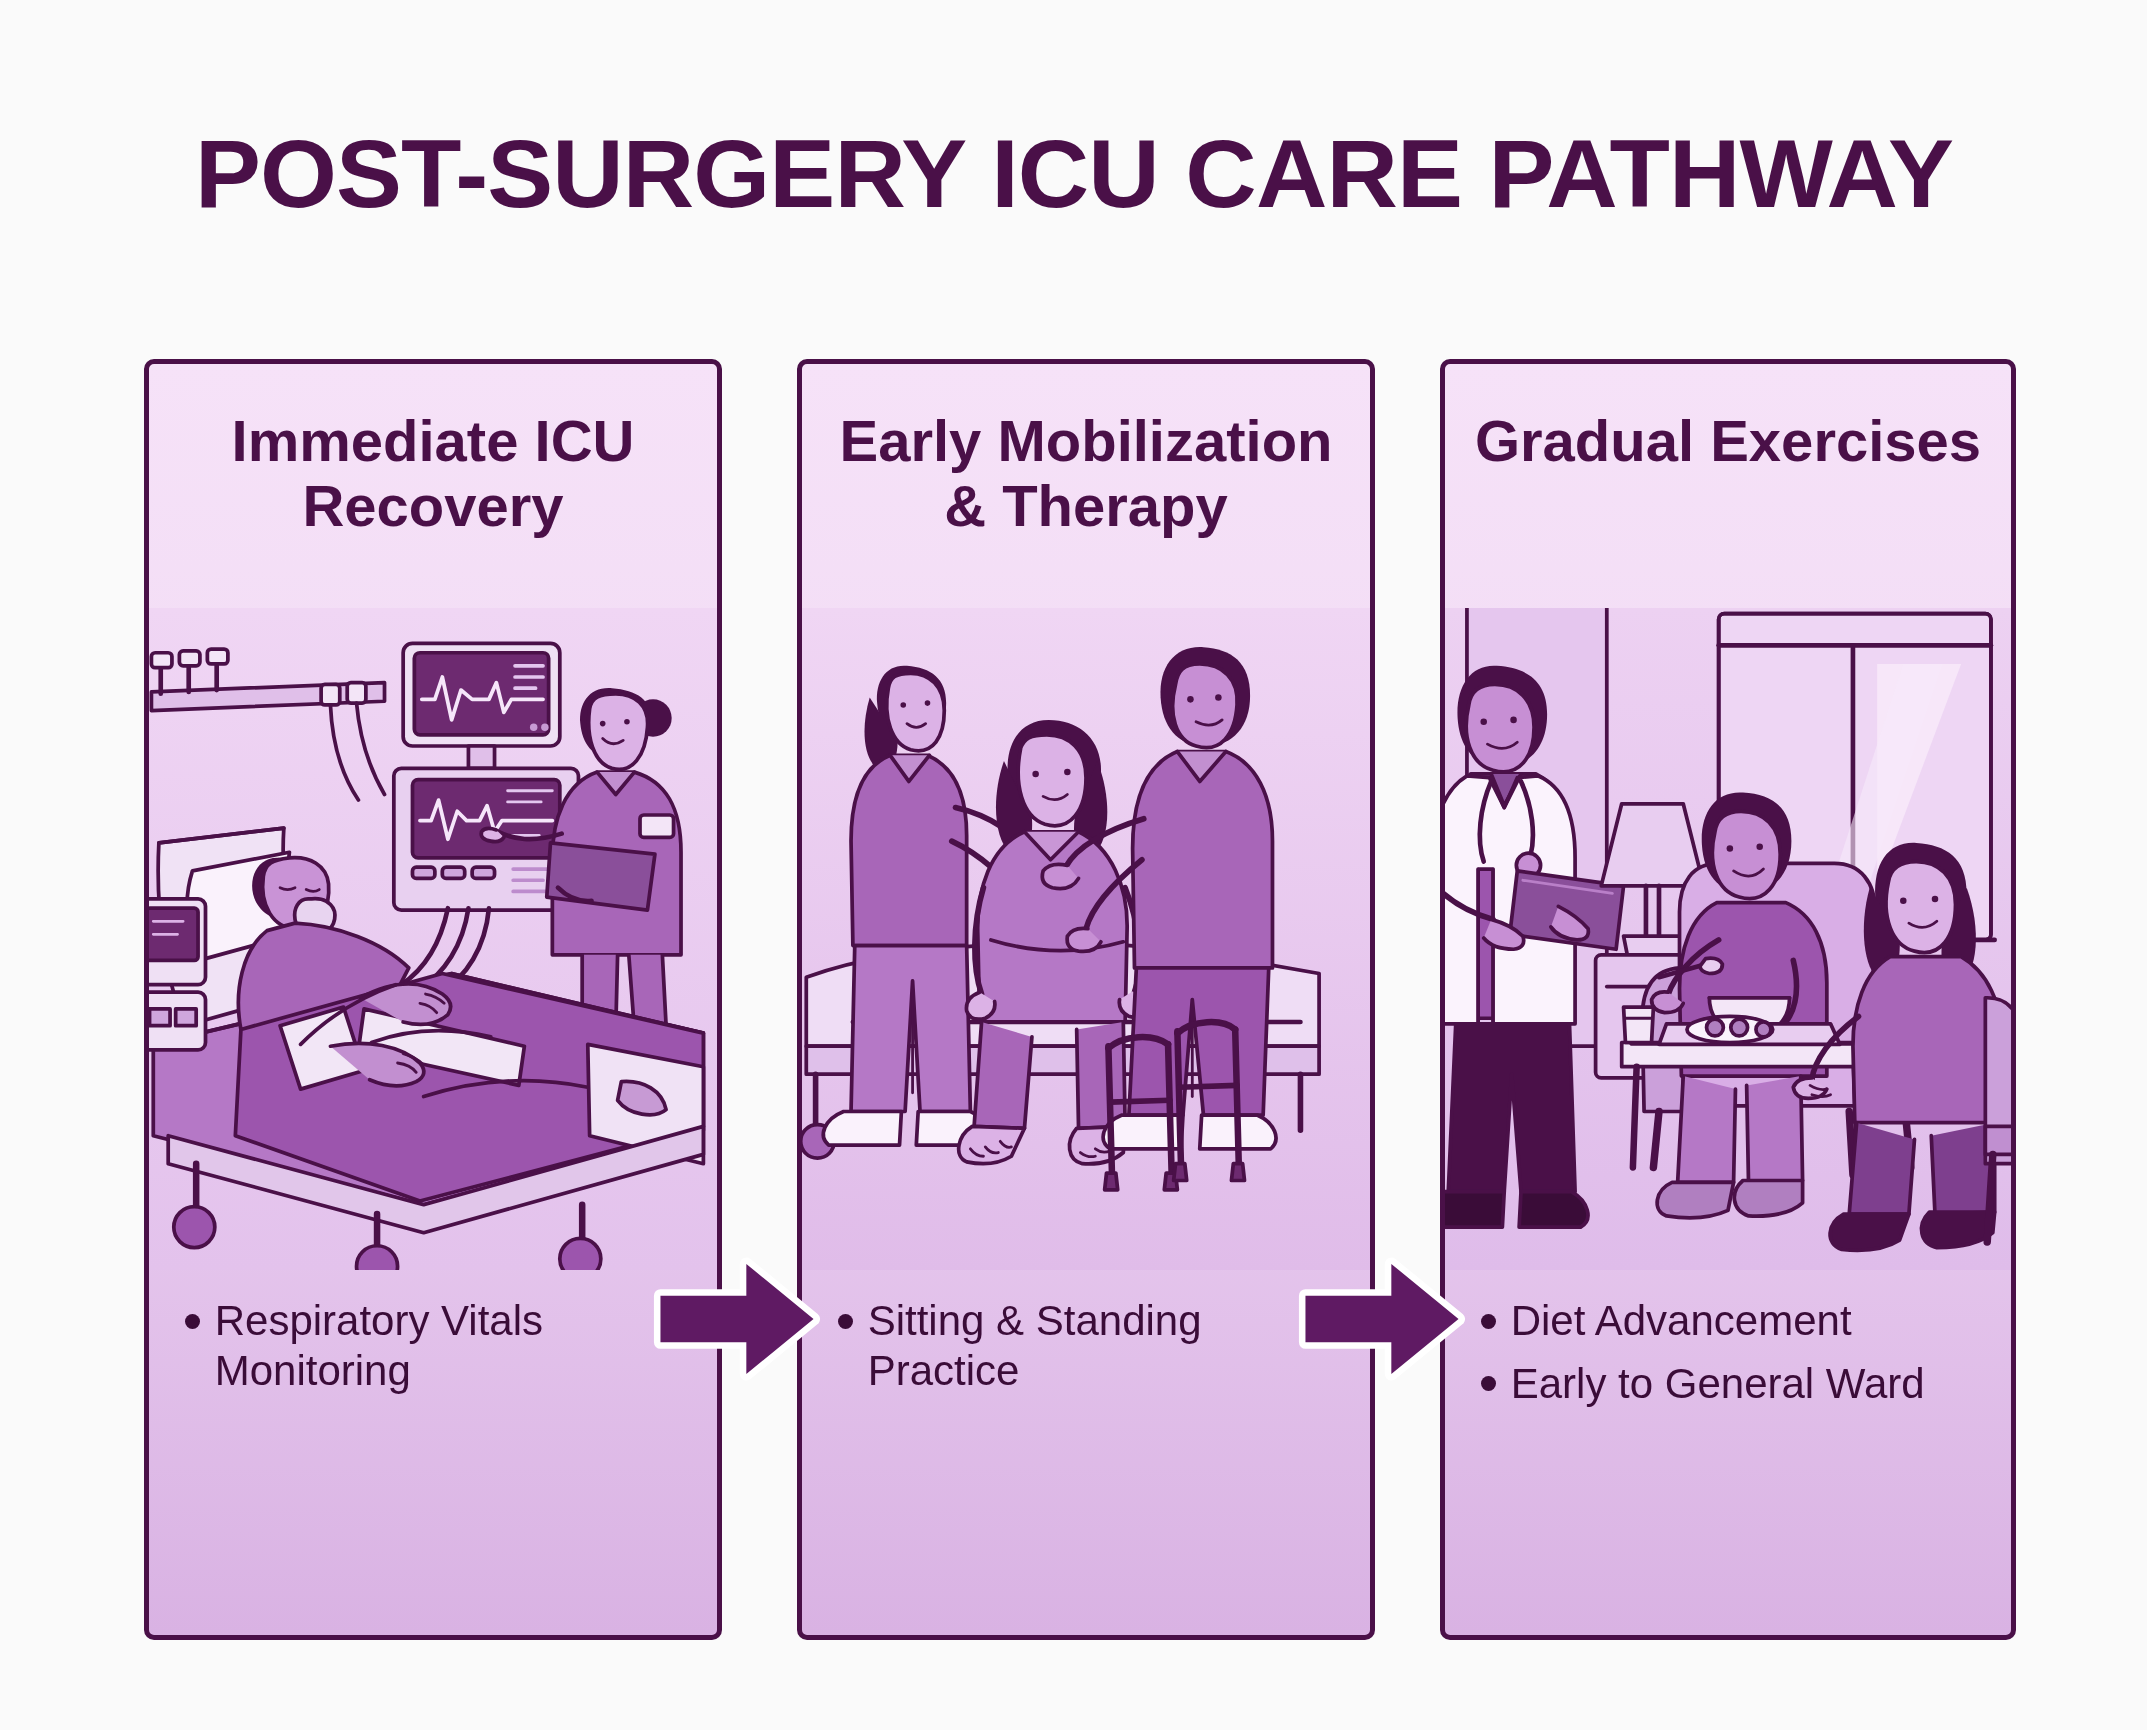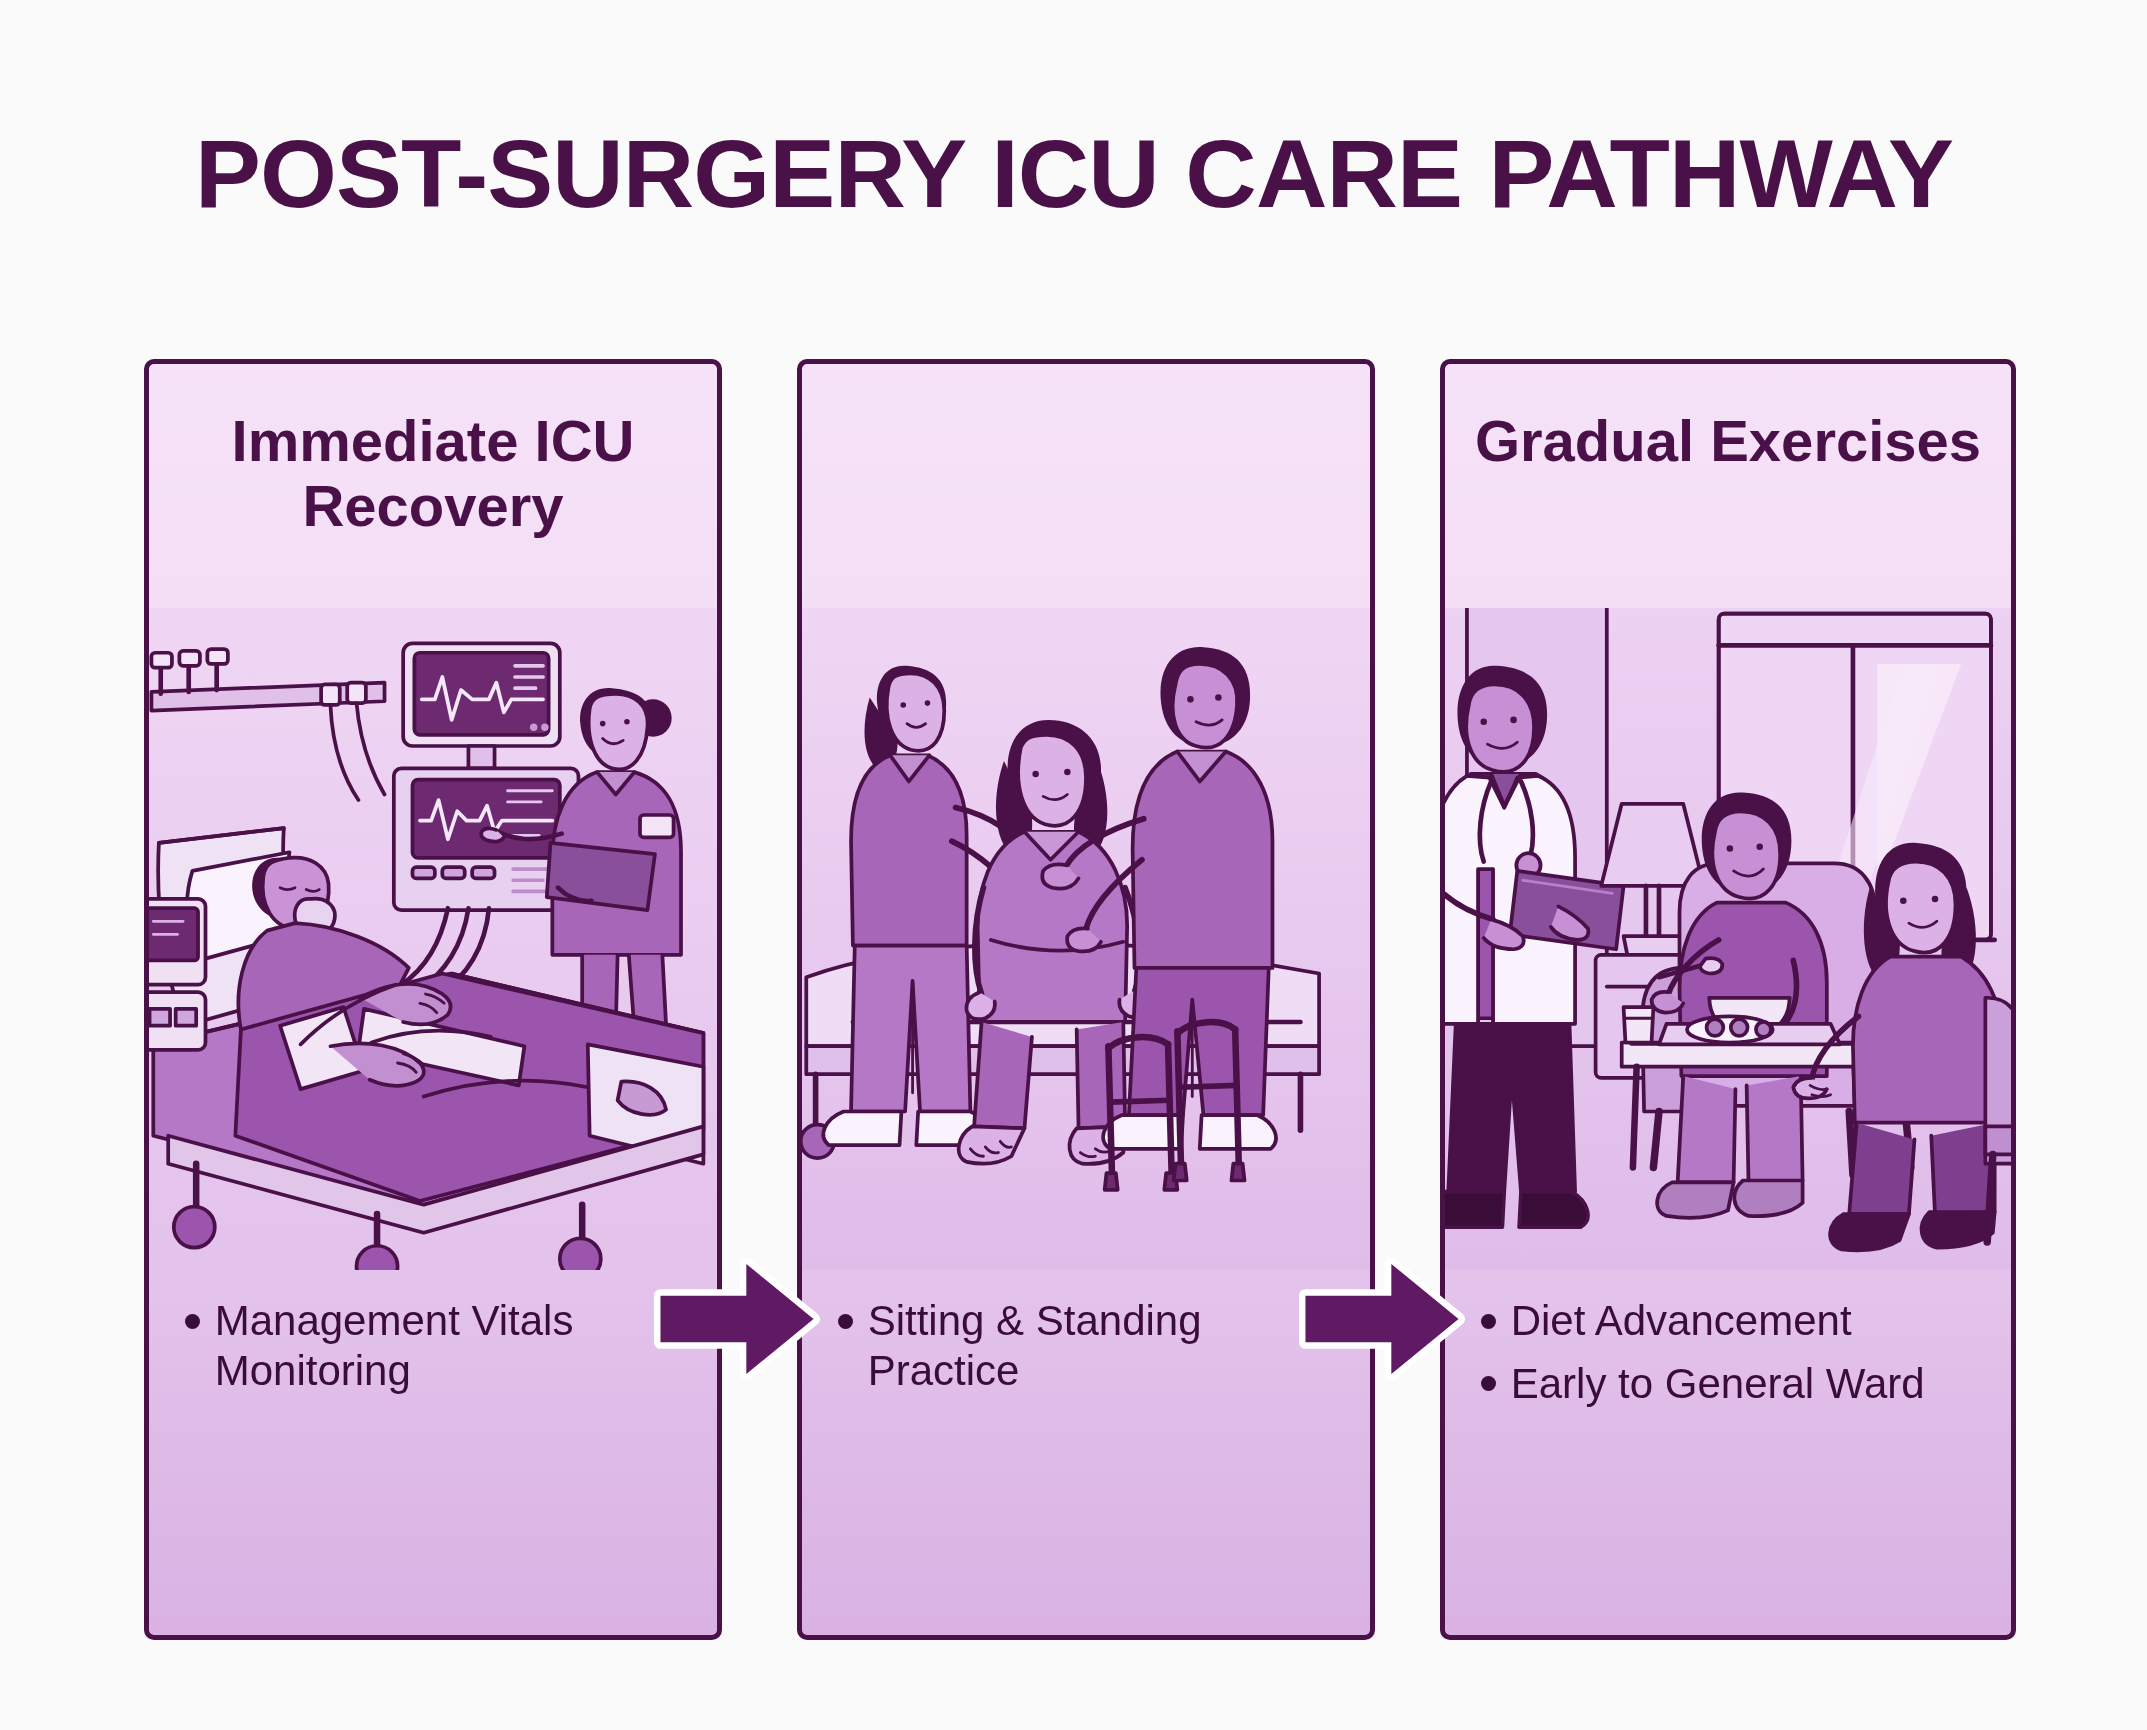--- a/index.html
+++ b/index.html
@@ -213,26 +213,27 @@
             <rect x="-6" y="412" width="72" height="62" rx="8" fill="#efe0f4"></rect>
             <rect x="6" y="430" width="22" height="18" fill="#cfa6dd"></rect>
             <rect x="34" y="430" width="22" height="18" fill="#cfa6dd"></rect>
           </g>
         </svg>
       </div>
 
       <div class="bullets">
         <div class="bullet">
           <span class="bullet-dot"></span>
-          <span class="bullet-text">Management Vitals Monitoring</span>
+          <span class="bullet-text">Respiratory Vitals Monitoring</span>
         </div>
       </div>
     </div>
 
     <div class="card card-2">
+      <div class="card-title">Early Mobilization &amp; Therapy</div>
 
       <div class="card-art">
         <svg viewBox="0 0 620 710" preserveAspectRatio="xMidYMid slice">
           <defs>
             <linearGradient id="c2bg" x1="0" y1="0" x2="0" y2="1">
               <stop offset="0" stop-color="#f0d6f4"></stop>
               <stop offset="1" stop-color="#e0bce9"></stop>
             </linearGradient>
           </defs>
           <rect width="620" height="710" fill="url(#c2bg)"></rect>

